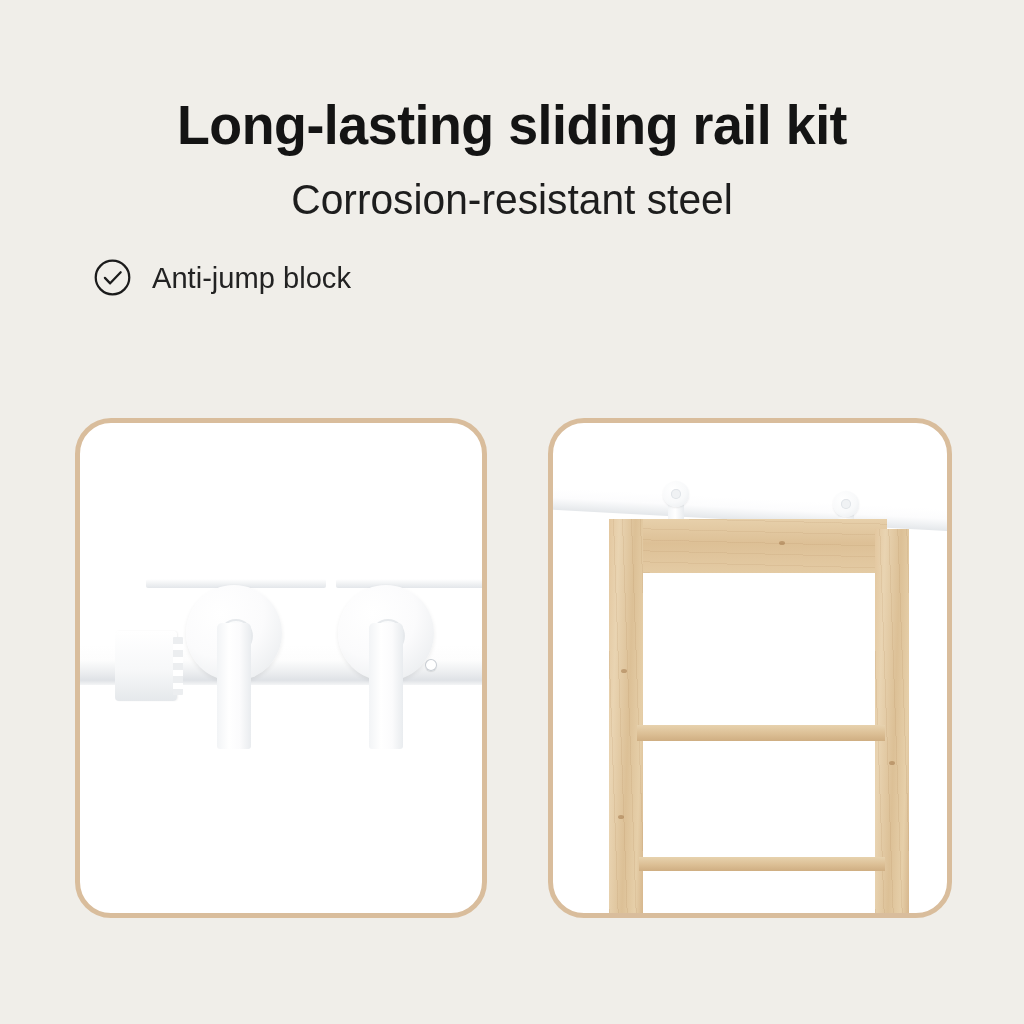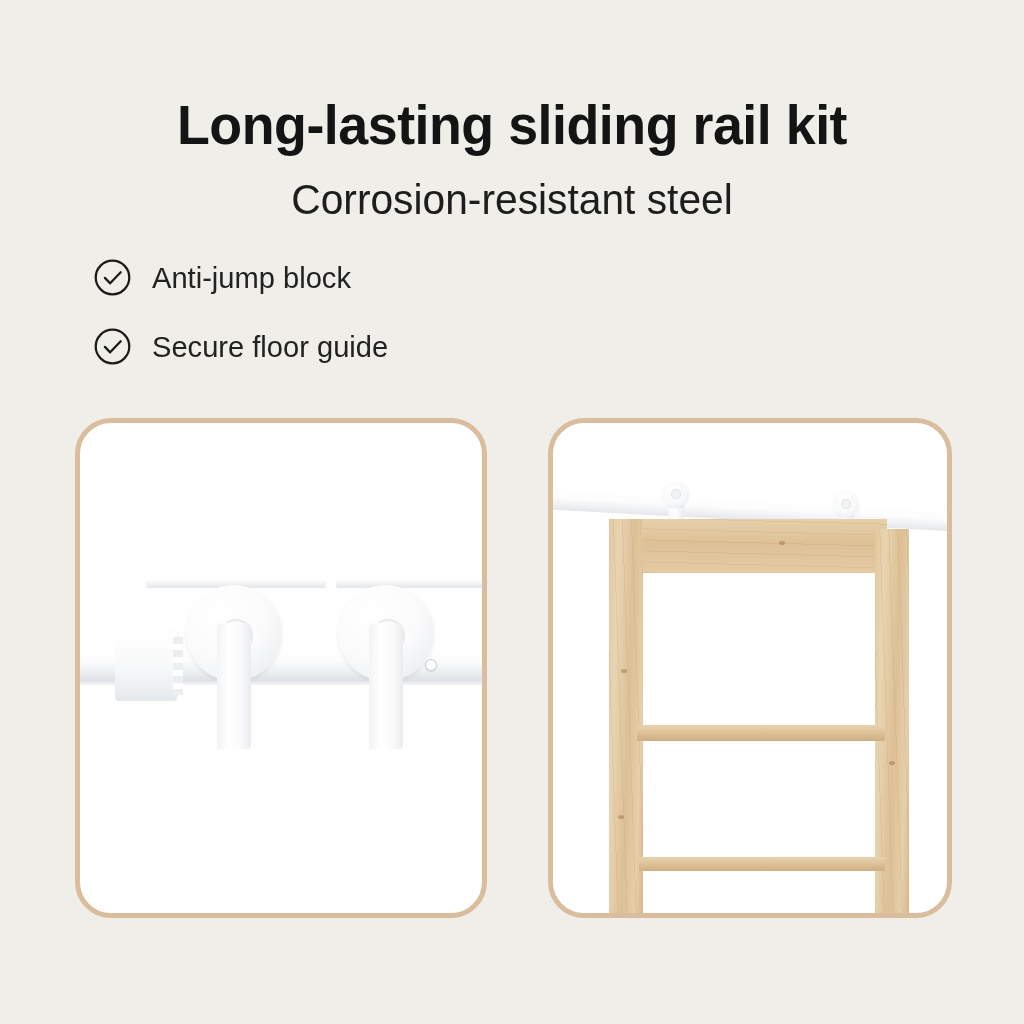--- a/index.html
+++ b/index.html
@@ -186,27 +186,20 @@
 
     <div class="feature c0 r0">
       <svg class="chk" viewBox="0 0 40 40">
         <circle cx="20" cy="20" r="17.2" fill="none" stroke="#1b1b1b" stroke-width="2.3"></circle>
         <path d="M12.2 20.4 L17.6 26 L28.4 14.6" fill="none" stroke="#1b1b1b" stroke-width="2.3" stroke-linecap="round" stroke-linejoin="round"></path>
       </svg>
       <span class="feat-label">Anti-jump block</span>
     </div>
 
 
-    <div class="feature c0 r1">
-      <svg class="chk" viewBox="0 0 40 40">
-        <circle cx="20" cy="20" r="17.2" fill="none" stroke="#1b1b1b" stroke-width="2.3"></circle>
-        <path d="M12.2 20.4 L17.6 26 L28.4 14.6" fill="none" stroke="#1b1b1b" stroke-width="2.3" stroke-linecap="round" stroke-linejoin="round"></path>
-      </svg>
-      <span class="feat-label">Secure floor guide</span>
-    </div>
 
 
   </div>
 
   <div class="panel panel-left">
     <div class="stage">
 
       <div class="rail-bar"></div>
       <div class="rail-hole"></div>
 

